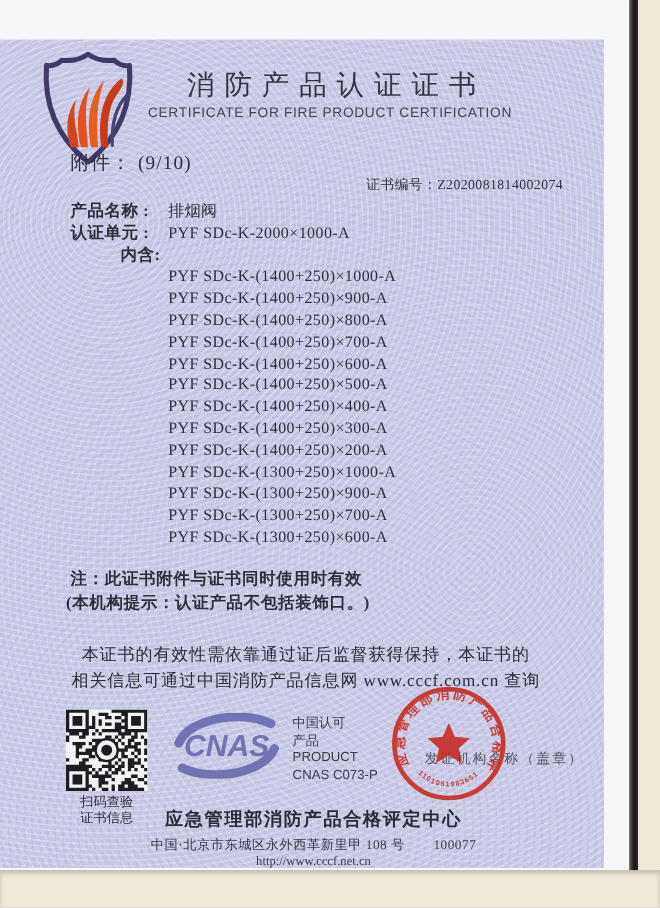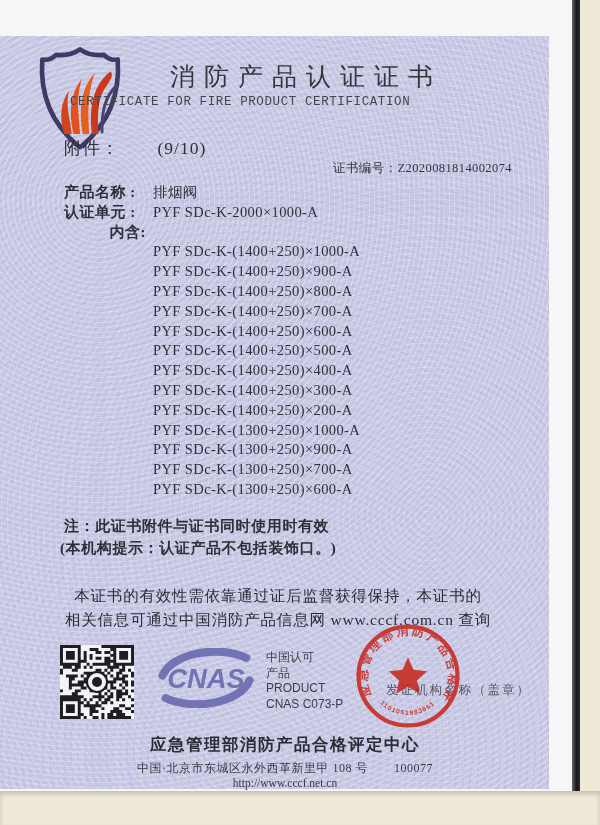--- a/index.html
+++ b/index.html
@@ -32,26 +32,26 @@
       repeating-radial-gradient(circle at 78% 64%, rgba(255,255,255,.16) 0 1.5px, rgba(255,255,255,0) 1.5px 6px),
       repeating-radial-gradient(circle at 45% 95%, rgba(170,170,215,.25) 0 2px, rgba(255,255,255,0) 2px 7px);
   }
   .abs{position:absolute;}
   
   .title{
     left:86px;top:60px;width:440px;text-align:center;
     font-size:25px;font-weight:normal;letter-spacing:9px;color:#35353f;
   }
   .subtitle{
-    left:70px;top:95px;width:460px;text-align:left;
-    font-family:Liberation Mono, monospace;
+    left:70px;top:95px;width:460px;text-align:center;
+    font-family:Liberation Sans, sans-serif;
     font-size:12.5px;letter-spacing:.6px;color:#45454e;
   }
   .attach-row{left:64px;top:136px;font-size:17.5px;letter-spacing:1px;}
-  .attach-row .v{margin-left:38px;}
+  .attach-row .v{margin-left:6px;}
   .certno-row{left:333px;top:160px;font-size:12.5px;letter-spacing:.4px;color:#33333d;}
   
   .rows{left:64px;top:183px;width:470px;font-size:14.5px;}
   .row{display:flex;align-items:baseline;height:19.8px;line-height:19.8px;}
   .row .lbl{width:82px;flex:0 0 82px;font-weight:bold;font-size:15px;letter-spacing:.5px;}
   .row .lbl.r{text-align:right;}
   .row .val{margin-left:7px;letter-spacing:.4px;white-space:nowrap;}
   .row.item .val{margin-left:89px;}
   
   .note1{left:64px;top:517px;font-size:15px;font-weight:bold;letter-spacing:.6px;text-align:right;}
@@ -167,20 +167,24 @@
     <div>本证书的有效性需依靠通过证后监督获得保持，本证书的</div>
     <div>相关信息可通过中国消防产品信息网 www.cccf.com.cn 查询</div>
   </div>
 
   <div class="abs qr">
     <svg width="74" height="74" viewBox="0 0 75 75" style="background:#f4f4f6">
         <path d="M0 0h3v3h-3zM3 0h3v3h-3zM6 0h3v3h-3zM9 0h3v3h-3zM12 0h3v3h-3zM15 0h3v3h-3zM18 0h3v3h-3zM42 0h3v3h-3zM45 0h3v3h-3zM48 0h3v3h-3zM51 0h3v3h-3zM54 0h3v3h-3zM57 0h3v3h-3zM60 0h3v3h-3zM63 0h3v3h-3zM66 0h3v3h-3zM69 0h3v3h-3zM72 0h3v3h-3zM0 3h3v3h-3zM18 3h3v3h-3zM30 3h3v3h-3zM33 3h3v3h-3zM36 3h3v3h-3zM51 3h3v3h-3zM54 3h3v3h-3zM72 3h3v3h-3zM0 6h3v3h-3zM6 6h3v3h-3zM9 6h3v3h-3zM12 6h3v3h-3zM18 6h3v3h-3zM24 6h3v3h-3zM36 6h3v3h-3zM39 6h3v3h-3zM45 6h3v3h-3zM48 6h3v3h-3zM54 6h3v3h-3zM60 6h3v3h-3zM63 6h3v3h-3zM66 6h3v3h-3zM72 6h3v3h-3zM0 9h3v3h-3zM6 9h3v3h-3zM9 9h3v3h-3zM12 9h3v3h-3zM18 9h3v3h-3zM24 9h3v3h-3zM30 9h3v3h-3zM51 9h3v3h-3zM54 9h3v3h-3zM60 9h3v3h-3zM63 9h3v3h-3zM66 9h3v3h-3zM72 9h3v3h-3zM0 12h3v3h-3zM6 12h3v3h-3zM9 12h3v3h-3zM12 12h3v3h-3zM18 12h3v3h-3zM24 12h3v3h-3zM30 12h3v3h-3zM36 12h3v3h-3zM39 12h3v3h-3zM45 12h3v3h-3zM48 12h3v3h-3zM54 12h3v3h-3zM60 12h3v3h-3zM63 12h3v3h-3zM66 12h3v3h-3zM72 12h3v3h-3zM0 15h3v3h-3zM18 15h3v3h-3zM21 15h3v3h-3zM24 15h3v3h-3zM45 15h3v3h-3zM48 15h3v3h-3zM51 15h3v3h-3zM54 15h3v3h-3zM72 15h3v3h-3zM0 18h3v3h-3zM3 18h3v3h-3zM6 18h3v3h-3zM9 18h3v3h-3zM12 18h3v3h-3zM15 18h3v3h-3zM18 18h3v3h-3zM27 18h3v3h-3zM33 18h3v3h-3zM36 18h3v3h-3zM39 18h3v3h-3zM42 18h3v3h-3zM45 18h3v3h-3zM48 18h3v3h-3zM54 18h3v3h-3zM57 18h3v3h-3zM60 18h3v3h-3zM63 18h3v3h-3zM66 18h3v3h-3zM69 18h3v3h-3zM72 18h3v3h-3zM3 21h3v3h-3zM6 21h3v3h-3zM9 21h3v3h-3zM15 21h3v3h-3zM18 21h3v3h-3zM24 21h3v3h-3zM30 21h3v3h-3zM48 21h3v3h-3zM51 21h3v3h-3zM54 21h3v3h-3zM57 21h3v3h-3zM63 21h3v3h-3zM0 24h3v3h-3zM12 24h3v3h-3zM15 24h3v3h-3zM36 24h3v3h-3zM39 24h3v3h-3zM45 24h3v3h-3zM51 24h3v3h-3zM60 24h3v3h-3zM63 24h3v3h-3zM69 24h3v3h-3zM0 27h3v3h-3zM24 27h3v3h-3zM27 27h3v3h-3zM30 27h3v3h-3zM33 27h3v3h-3zM42 27h3v3h-3zM48 27h3v3h-3zM57 27h3v3h-3zM60 27h3v3h-3zM72 27h3v3h-3zM6 30h3v3h-3zM9 30h3v3h-3zM12 30h3v3h-3zM15 30h3v3h-3zM21 30h3v3h-3zM27 30h3v3h-3zM30 30h3v3h-3zM33 30h3v3h-3zM36 30h3v3h-3zM39 30h3v3h-3zM45 30h3v3h-3zM51 30h3v3h-3zM57 30h3v3h-3zM63 30h3v3h-3zM66 30h3v3h-3zM72 30h3v3h-3zM9 33h3v3h-3zM12 33h3v3h-3zM24 33h3v3h-3zM27 33h3v3h-3zM30 33h3v3h-3zM54 33h3v3h-3zM57 33h3v3h-3zM60 33h3v3h-3zM63 33h3v3h-3zM9 36h3v3h-3zM18 36h3v3h-3zM21 36h3v3h-3zM24 36h3v3h-3zM27 36h3v3h-3zM30 36h3v3h-3zM36 36h3v3h-3zM39 36h3v3h-3zM45 36h3v3h-3zM48 36h3v3h-3zM51 36h3v3h-3zM54 36h3v3h-3zM63 36h3v3h-3zM66 36h3v3h-3zM72 36h3v3h-3zM9 39h3v3h-3zM12 39h3v3h-3zM15 39h3v3h-3zM18 39h3v3h-3zM21 39h3v3h-3zM27 39h3v3h-3zM36 39h3v3h-3zM39 39h3v3h-3zM42 39h3v3h-3zM45 39h3v3h-3zM51 39h3v3h-3zM60 39h3v3h-3zM66 39h3v3h-3zM72 39h3v3h-3zM9 42h3v3h-3zM21 42h3v3h-3zM24 42h3v3h-3zM30 42h3v3h-3zM33 42h3v3h-3zM36 42h3v3h-3zM42 42h3v3h-3zM45 42h3v3h-3zM51 42h3v3h-3zM54 42h3v3h-3zM63 42h3v3h-3zM0 45h3v3h-3zM15 45h3v3h-3zM18 45h3v3h-3zM30 45h3v3h-3zM36 45h3v3h-3zM48 45h3v3h-3zM57 45h3v3h-3zM60 45h3v3h-3zM66 45h3v3h-3zM72 45h3v3h-3zM12 48h3v3h-3zM15 48h3v3h-3zM39 48h3v3h-3zM45 48h3v3h-3zM51 48h3v3h-3zM57 48h3v3h-3zM60 48h3v3h-3zM63 48h3v3h-3zM66 48h3v3h-3zM0 51h3v3h-3zM3 51h3v3h-3zM6 51h3v3h-3zM9 51h3v3h-3zM12 51h3v3h-3zM15 51h3v3h-3zM18 51h3v3h-3zM21 51h3v3h-3zM33 51h3v3h-3zM36 51h3v3h-3zM39 51h3v3h-3zM42 51h3v3h-3zM48 51h3v3h-3zM51 51h3v3h-3zM57 51h3v3h-3zM60 51h3v3h-3zM69 51h3v3h-3zM0 54h3v3h-3zM3 54h3v3h-3zM6 54h3v3h-3zM9 54h3v3h-3zM12 54h3v3h-3zM15 54h3v3h-3zM18 54h3v3h-3zM24 54h3v3h-3zM30 54h3v3h-3zM39 54h3v3h-3zM45 54h3v3h-3zM48 54h3v3h-3zM57 54h3v3h-3zM63 54h3v3h-3zM72 54h3v3h-3zM0 57h3v3h-3zM18 57h3v3h-3zM21 57h3v3h-3zM27 57h3v3h-3zM36 57h3v3h-3zM42 57h3v3h-3zM45 57h3v3h-3zM51 57h3v3h-3zM0 60h3v3h-3zM6 60h3v3h-3zM9 60h3v3h-3zM12 60h3v3h-3zM18 60h3v3h-3zM24 60h3v3h-3zM27 60h3v3h-3zM30 60h3v3h-3zM33 60h3v3h-3zM36 60h3v3h-3zM39 60h3v3h-3zM60 60h3v3h-3zM63 60h3v3h-3zM72 60h3v3h-3zM0 63h3v3h-3zM6 63h3v3h-3zM9 63h3v3h-3zM12 63h3v3h-3zM18 63h3v3h-3zM30 63h3v3h-3zM33 63h3v3h-3zM42 63h3v3h-3zM54 63h3v3h-3zM57 63h3v3h-3zM66 63h3v3h-3zM69 63h3v3h-3zM0 66h3v3h-3zM6 66h3v3h-3zM9 66h3v3h-3zM12 66h3v3h-3zM18 66h3v3h-3zM30 66h3v3h-3zM33 66h3v3h-3zM36 66h3v3h-3zM51 66h3v3h-3zM54 66h3v3h-3zM57 66h3v3h-3zM60 66h3v3h-3zM72 66h3v3h-3zM0 69h3v3h-3zM18 69h3v3h-3zM21 69h3v3h-3zM30 69h3v3h-3zM42 69h3v3h-3zM48 69h3v3h-3zM51 69h3v3h-3zM57 69h3v3h-3zM60 69h3v3h-3zM63 69h3v3h-3zM0 72h3v3h-3zM3 72h3v3h-3zM6 72h3v3h-3zM9 72h3v3h-3zM12 72h3v3h-3zM15 72h3v3h-3zM18 72h3v3h-3zM24 72h3v3h-3zM33 72h3v3h-3zM36 72h3v3h-3zM42 72h3v3h-3zM48 72h3v3h-3zM51 72h3v3h-3zM54 72h3v3h-3zM57 72h3v3h-3zM60 72h3v3h-3zM63 72h3v3h-3zM66 72h3v3h-3zM69 72h3v3h-3z" fill="#1d1d22"></path>
       </svg>
     <div class="qr-center"></div>
   </div>
+  <div class="abs qr-caption">
+    <div>扫码查验</div>
+    <div>证书信息</div>
+  </div>
 
   <div class="abs cnas-logo">
     <svg width="100" height="60" viewBox="0 0 124 74">
       <path d="M8 34 C20 6 78 -4 112 12" fill="none" stroke="#7173b5" stroke-width="10" stroke-linecap="round"></path>
       <path d="M116 40 C104 68 46 78 12 62" fill="none" stroke="#7173b5" stroke-width="10" stroke-linecap="round"></path>
       <text x="62" y="49" text-anchor="middle" font-size="34" font-weight="bold" font-style="italic" font-family="Liberation Sans, DejaVu Sans, sans-serif" fill="#7173b5">CNAS</text>
     </svg>
   </div>
   <div class="abs cnas-text">
     <div class="cn">中国认可</div>

